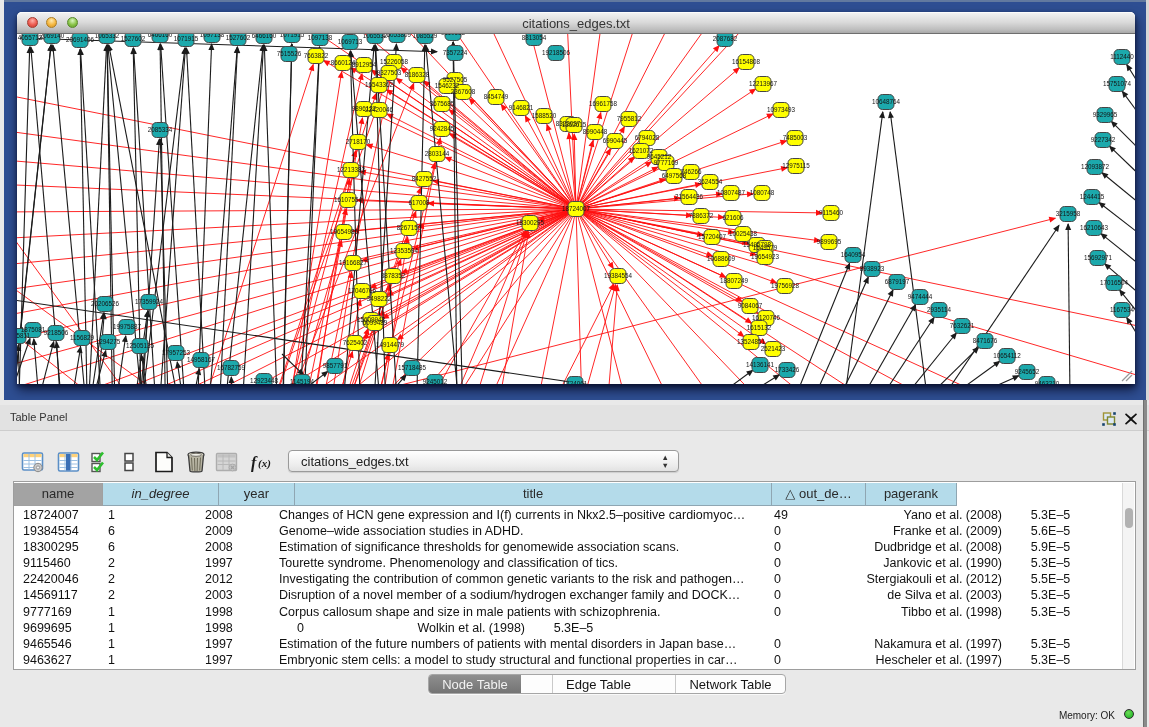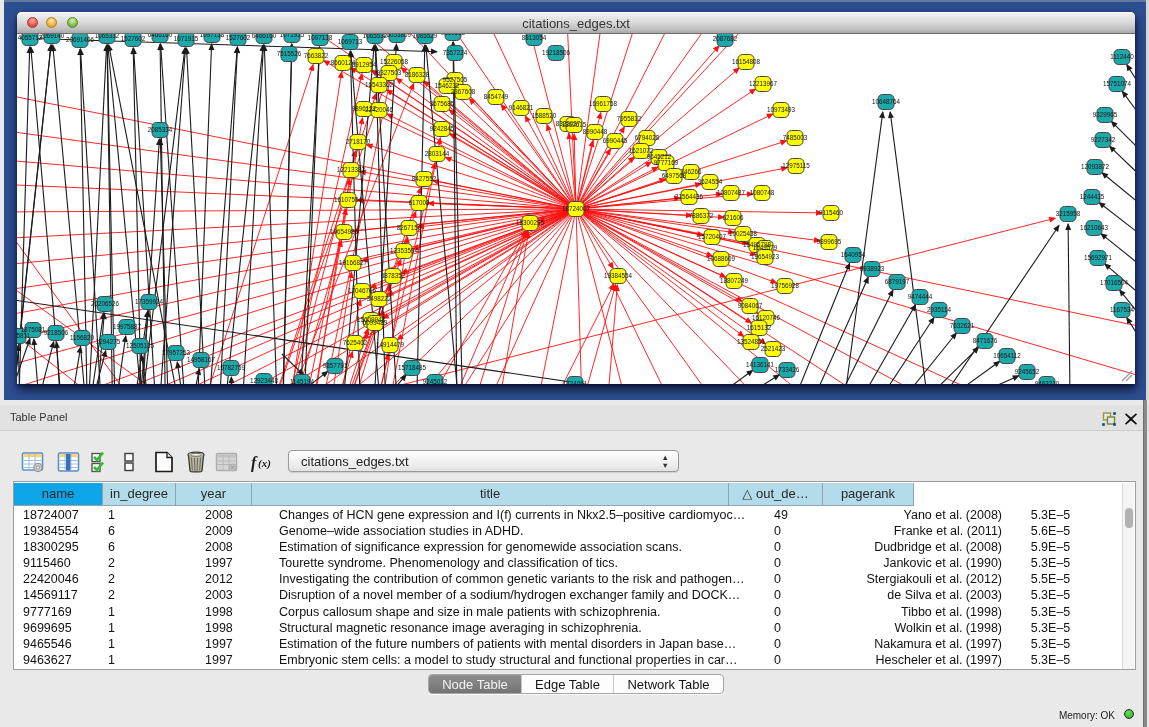--- a/index.html
+++ b/index.html
@@ -23,36 +23,36 @@
 #tp-x { position:absolute; left:1124px; top:7px; }
 #toolbar { position:absolute; left:0; top:32px; width:100%; height:48px; }
 .ic { position:absolute; top:18px; }
 #dropdown { position:absolute; left:288px; top:18px; width:391px; height:22px; border:1px solid #9a9a9a; border-radius:4px;
   background:linear-gradient(#ffffff,#ededed 70%,#e2e2e2); box-shadow:0 1px 1px rgba(0,0,0,0.12); }
 #dropdown .txt { position:absolute; left:12px; top:3px; font-size:13px; color:#222; }
 #dropdown .arr { position:absolute; right:9px; top:3px; font-size:7.5px; color:#333; line-height:8px; letter-spacing:0; }
 #tablewrap { position:absolute; left:13px; top:81px; width:1123px; height:189px; background:#fff; border:1px solid #9d9d9d; }
 #thead { position:absolute; left:0; top:1px; height:23px; width:1110px; display:flex; font-size:13px; color:#2a2a2a; }
 #thead div { border-right:1px solid #8fa6b2; border-bottom:1px solid #8fa6b2; background:#b4dbea; text-align:center; line-height:22px; height:23px; }
-#thead div.gray { background:#0ea5e9; border-right:1px solid #a0a0a0; border-bottom:1px solid #a0a0a0; }
+#thead div.gray { background:#a3a3a3; border-right:1px solid #a0a0a0; border-bottom:1px solid #a0a0a0; }
 #tbody { position:absolute; left:0; top:25px; width:1110px; font-size:12.5px; color:#111; }
 .tr { display:flex; height:16.1px; line-height:16.1px; white-space:nowrap; }
 .tr div { overflow:hidden; }
 .c0 { width:89px; padding-left:9px; }
 .c1 { width:96px; padding-left:5px; }
 .c2 { width:76px; padding-left:6px; }
 .c3 { width:477px; padding-left:4px; }
 .c4 { width:94px; padding-left:22px; }
 .c5 { width:156px; text-align:right; }
 .c6 { width:91px; padding-left:6px;text-align:center; }
-#h0 { width:89px; } #h1 { width:73px; } #h2 { width:76px; } #h3 { width:477px; }
+#h0 { width:89px; } #h1 { width:116px;font-style:italic; } #h2 { width:76px; } #h3 { width:477px; }
 #h4 { width:94px; } #h5 { width:156px; } #h6 { width:91px; }
 #vscroll { position:absolute; right:1px; top:1px; width:12px; height:186px; background:#f4f4f4; border-left:1px solid #d9d9d9; }
 #vthumb { position:absolute; left:1.5px; top:25px; width:8px; height:20px; background:#b2b2b2; border-radius:4px; }
-#tabs { position:absolute; left:428px; top:274px; height:20px; display:flex; border:1px solid #a6a6a6; border-radius:4px; overflow:hidden; background:#fdfdfd; box-shadow:0 1px 0 rgba(255,255,255,0.7); font-size:13px; }
+#tabs { position:absolute; left:428px; top:274px; height:20px; display:flex; border:1px solid #a6a6a6; border-radius:4px; overflow:hidden; background:#fdfdfd; box-shadow:0 1px 0 rgba(255,255,255,0.7); font-size:13px;gap:31px; }
 #tabs div { line-height:19px; text-align:center; color:#141414; }
 #tab1 { width:92px; background:linear-gradient(#8f8f8f,#747474); color:#f2f2f2 !important; }
 #tab2 { width:92px; border-left:1px solid #c9c9c9; }
 #tab3 { width:110px; border-left:1px solid #c9c9c9; }
 #status { position:absolute; right:34px; top:310px; font-size:10px; color:#222; }
 #memdot { position:absolute; right:15px; top:309px; width:10px; height:10px; border-radius:50%;
   background:radial-gradient(circle at 42% 35%, #6fdb56, #35c135 60%, #27a527); border:1.5px solid #2b2b2b; }
 </style></head>
 <body>
 <div id="netbg">
@@ -909,28 +909,28 @@
           <div class="c4">49</div>
           <div class="c5">Yano et al. (2008)</div>
           <div class="c6">5.3E–5</div>
         </div>
         <div class="tr">
           <div class="c0">19384554</div>
           <div class="c1">6</div>
           <div class="c2">2009</div>
           <div class="c3">Genome–wide association studies in ADHD.</div>
           <div class="c4">0</div>
-          <div class="c5">Franke et al. (2011)</div>
+          <div class="c5">Franke et al. (2009)</div>
           <div class="c6">5.6E–5</div>
         </div>
         <div class="tr">
           <div class="c0">18300295</div>
           <div class="c1">6</div>
           <div class="c2">2008</div>
-          <div class="c3">Estimation of significance expression for genomewide association scans.</div>
+          <div class="c3">Estimation of significance thresholds for genomewide association scans.</div>
           <div class="c4">0</div>
           <div class="c5">Dudbridge et al. (2008)</div>
           <div class="c6">5.9E–5</div>
         </div>
         <div class="tr">
           <div class="c0">9115460</div>
           <div class="c1">2</div>
           <div class="c2">1997</div>
           <div class="c3">Tourette syndrome. Phenomenology and classification of tics.</div>
           <div class="c4">0</div>
@@ -961,21 +961,20 @@
           <div class="c2">1998</div>
           <div class="c3">Corpus callosum shape and size in male patients with schizophrenia.</div>
           <div class="c4">0</div>
           <div class="c5">Tibbo et al. (1998)</div>
           <div class="c6">5.3E–5</div>
         </div>
         <div class="tr">
           <div class="c0">9699695</div>
           <div class="c1">1</div>
           <div class="c2">1998</div>
-          <div class="c3">Structural magnetic resonance image averaging in schizophrenia.</div>
           <div class="c4">0</div>
           <div class="c5">Wolkin et al. (1998)</div>
           <div class="c6">5.3E–5</div>
         </div>
         <div class="tr">
           <div class="c0">9465546</div>
           <div class="c1">1</div>
           <div class="c2">1997</div>
           <div class="c3">Estimation of the future numbers of patients with mental disorders in Japan base…</div>
           <div class="c4">0</div>

